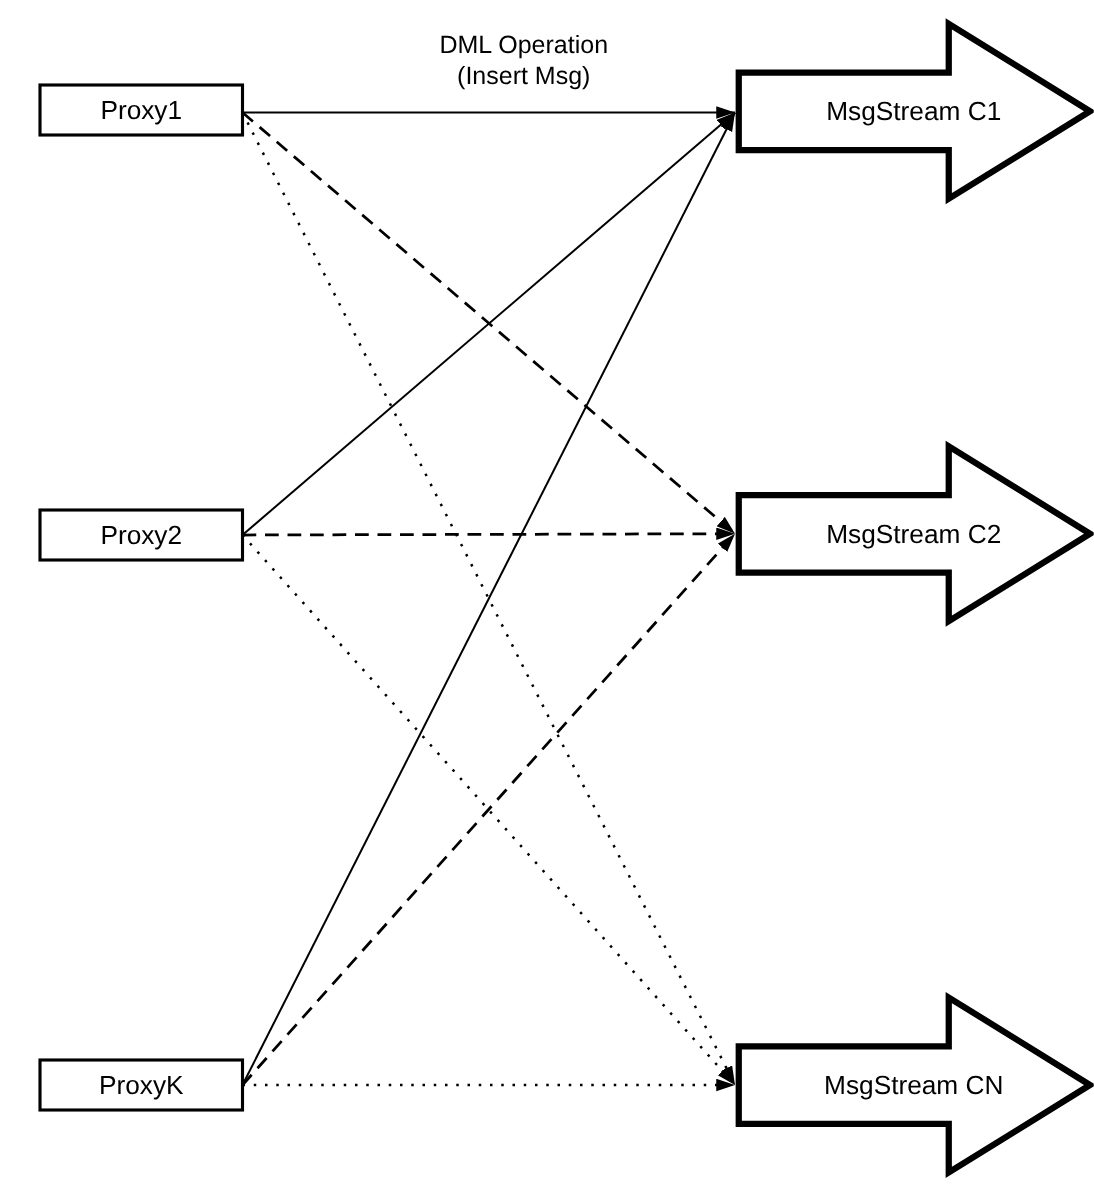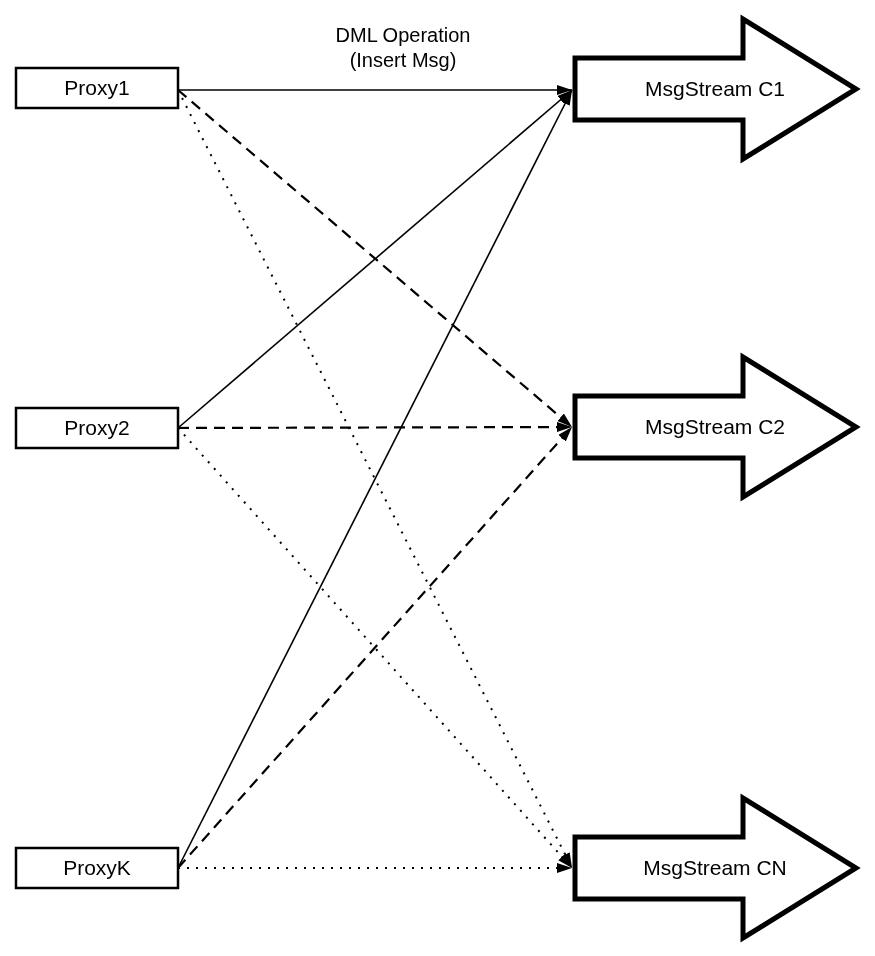--- a/index.html
+++ b/index.html
@@ -8,20 +8,21 @@
     background: #ffffff;
     width: 875px;
     height: 956px;
     overflow: hidden;
   }
   .diagram-wrap {
     position: relative;
     width: 796px;
     height: 956px;
     background: #ffffff;
+    padding-left: 16px;
   }
   svg {
     display: block;
     font-family: "Liberation Sans", sans-serif;
   }
   .node-box {
     fill: #ffffff;
     stroke: #000000;
     stroke-width: 2.5;
   }

